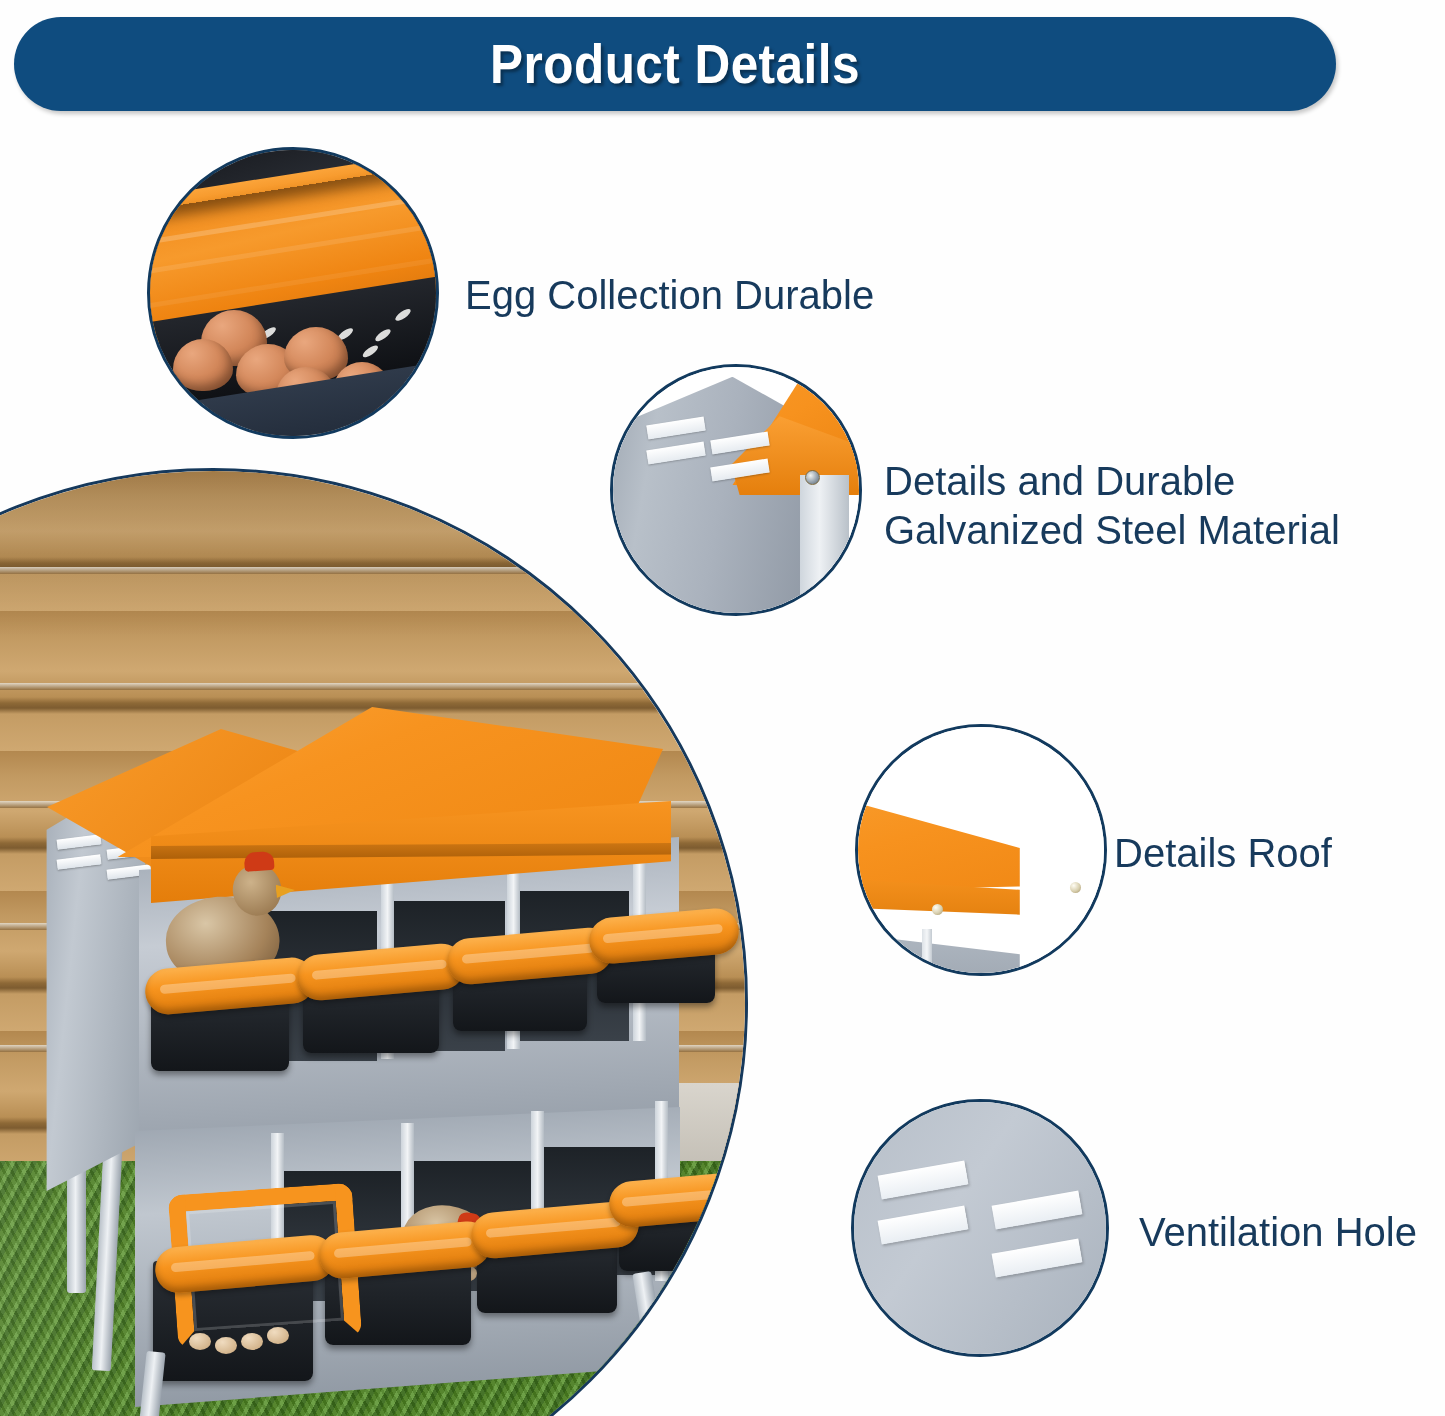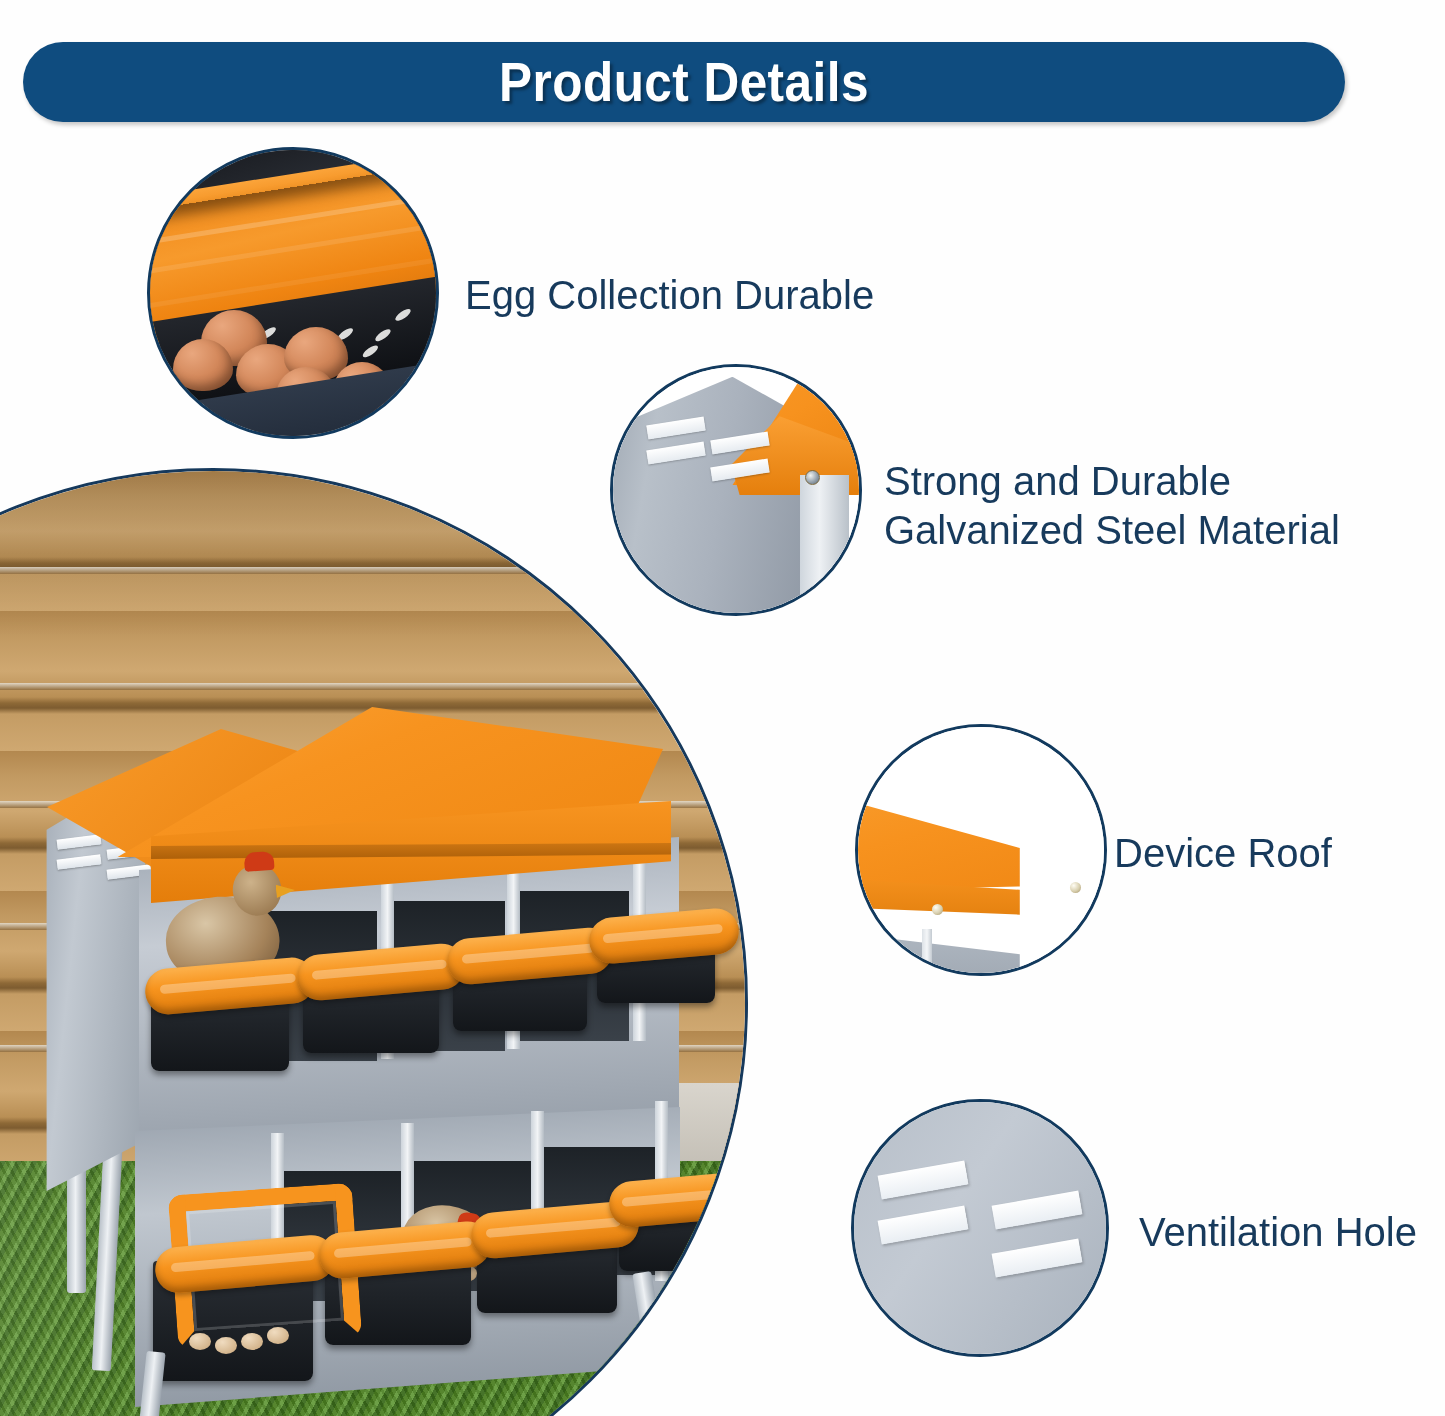--- a/index.html
+++ b/index.html
@@ -4,24 +4,23 @@
 <style>
   html,body{margin:0;padding:0;}
   body{
     width:1445px;height:1416px;position:relative;overflow:hidden;
     background:#fefefe;
     font-family:"Liberation Sans","DejaVu Sans",sans-serif;
   }
 
   
   #banner{
-    position:absolute;left:23px;top:17px;width:1322px;height:80px;
+    position:absolute;left:14px;top:17px;width:1322px;height:94px;
     background:#0f4c7f;border-radius:52px/52px;
     box-shadow:2px 3px 4px rgba(0,0,0,.22);
-    margin-top:25px;
   }
   #banner-title{
     position:absolute;left:0;top:0;width:100%;height:100%;
     display:flex;align-items:center;justify-content:center;
     color:#ffffff;font-size:55px;font-weight:bold;letter-spacing:.5px;
     text-shadow:3px 3px 3px rgba(0,0,0,.35);
     transform:scaleX(.9);
   }
 
   
@@ -343,36 +342,36 @@
       <div class="steel-roof-edge"></div>
       <div class="steel-col"></div>
       <div class="vent-slot" style="left:14%;top:22%;width:58px;height:14px;transform:rotate(-9deg);"></div>
       <div class="vent-slot" style="left:14%;top:32%;width:58px;height:14px;transform:rotate(-9deg);"></div>
       <div class="vent-slot" style="left:40%;top:28%;width:58px;height:14px;transform:rotate(-9deg);"></div>
       <div class="vent-slot" style="left:40%;top:39%;width:58px;height:14px;transform:rotate(-9deg);"></div>
       <div class="steel-screw" style="left:78%;top:42%;"></div>
     </div>
   </div>
 </div>
-<div class="c-label" style="left:884px;top:457px;width:540px;">Strong and Durable
+<div class="c-label" style="left:884px;top:457px;width:540px;">Details and Durable
 Galvanized Steel Material</div>
 
 <div class="callout" id="circle-roof">
   <div class="c-circle">
     <div class="c-inner roof-scene">
       <div class="roof-top"></div>
       <div class="roof-face"></div>
       <div class="roof-body"></div>
       <div class="roof-post"></div>
       <div class="roof-screw" style="left:30%;top:72%;"></div>
       <div class="roof-screw" style="left:86%;top:63%;"></div>
     </div>
   </div>
 </div>
-<div class="c-label" style="left:1114px;top:829px;width:320px;">Device Roof</div>
+<div class="c-label" style="left:1114px;top:829px;width:320px;">Details Roof</div>
 
 <div class="callout" id="circle-vent">
   <div class="c-circle">
     <div class="c-inner vent-scene">
       <div class="vent-orange"></div>
       <div class="vent-big" style="left:10%;top:26%;width:88px;height:24px;transform:rotate(-10deg);"></div>
       <div class="vent-big" style="left:10%;top:44%;width:88px;height:24px;transform:rotate(-10deg);"></div>
       <div class="vent-big" style="left:55%;top:38%;width:88px;height:24px;transform:rotate(-10deg);"></div>
       <div class="vent-big" style="left:55%;top:57%;width:88px;height:24px;transform:rotate(-10deg);"></div>
     </div>

